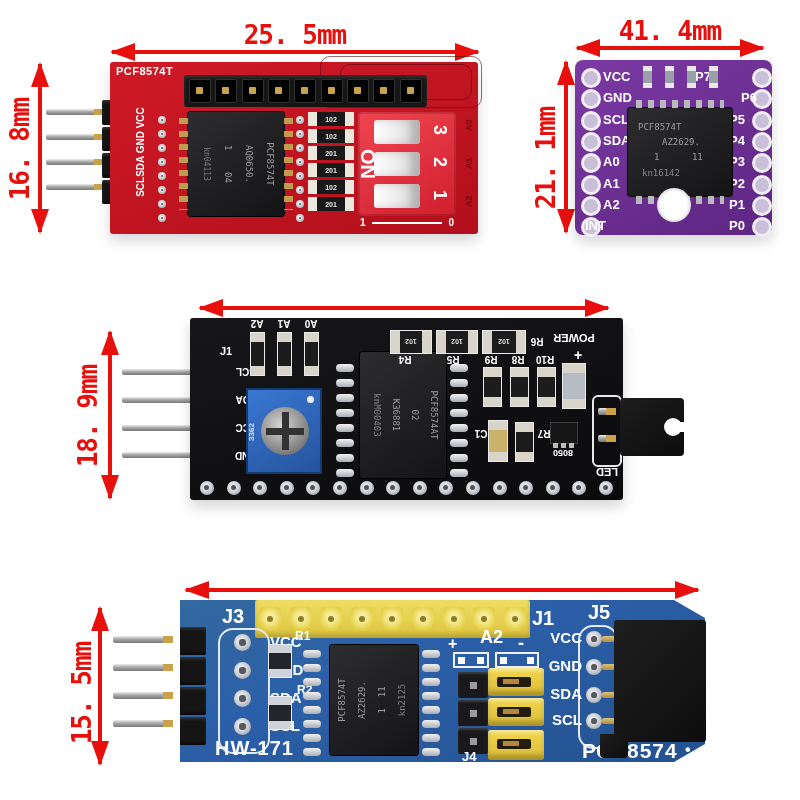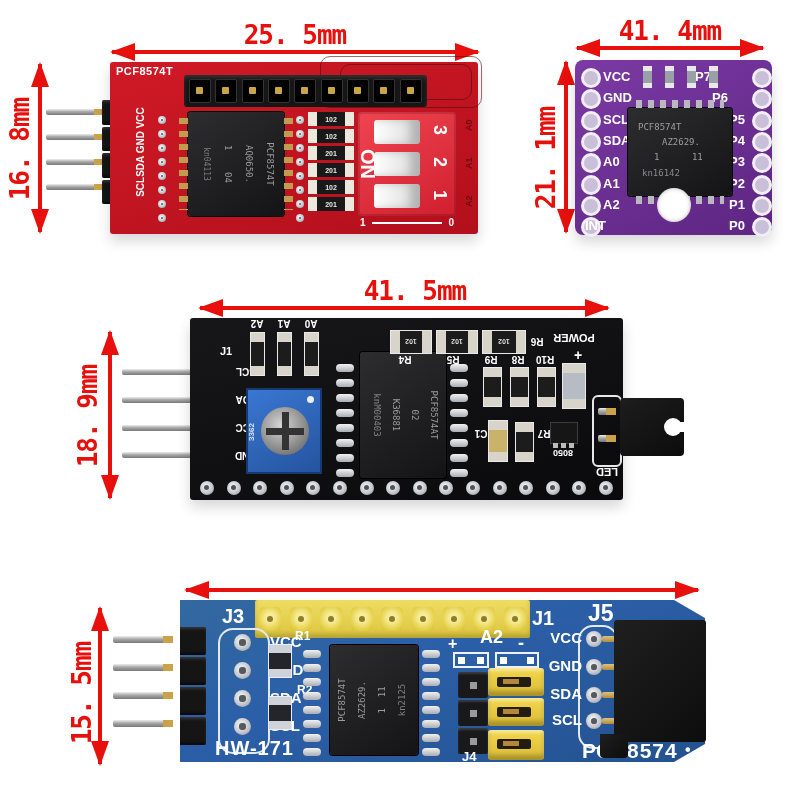--- a/index.html
+++ b/index.html
@@ -116,21 +116,20 @@
   <div class="dlv" style="left:564px;top:62px;height:170px;">
       <span class="arr u"></span>
       <span class="arr d"></span>
     </div>
   <div class="dtx v" style="left:476px;top:143px;width:140px;">21. 1mm</div>
 
   <div class="dlh" style="left:200px;top:306px;width:408px;">
       <span class="arr l"></span>
       <span class="arr r"></span>
     </div>
-  <div class="dtx" style="left:315px;top:276px;width:200px;">41. 5mm</div>
   <div class="dlv" style="left:108px;top:332px;height:166px;">
       <span class="arr u"></span>
       <span class="arr d"></span>
     </div>
   <div class="dtx v" style="left:18px;top:401px;width:140px;">18. 9mm</div>
 
   <div class="dlh" style="left:186px;top:588px;width:512px;">
       <span class="arr l"></span>
       <span class="arr r"></span>
     </div>
@@ -267,21 +266,21 @@
     <div class="hole" style="left:177px;top:157px;"></div>
     <div class="silk lab" style="left:28px;top:10px;">VCC</div>
     <div class="silk lab" style="left:28px;top:31px;">GND</div>
     <div class="silk lab" style="left:28px;top:53px;">SCL</div>
     <div class="silk lab" style="left:28px;top:74px;">SDA</div>
     <div class="silk lab" style="left:28px;top:95px;">A0</div>
     <div class="silk lab" style="left:28px;top:117px;">A1</div>
     <div class="silk lab" style="left:28px;top:138px;">A2</div>
     <div class="silk lab" style="left:10px;top:159px;">INT</div>
     <div class="silk lab" style="left:120px;top:10px;width:50px;text-align:left;">P7</div>
-    <div class="silk lab" style="left:120px;top:31px;width:50px;text-align:center;">P6</div>
+    <div class="silk lab" style="left:132px;top:31px;width:50px;text-align:right;">P6</div>
     <div class="silk lab" style="left:120px;top:53px;width:50px;text-align:right;">P5</div>
     <div class="silk lab" style="left:120px;top:74px;width:50px;text-align:right;">P4</div>
     <div class="silk lab" style="left:120px;top:95px;width:50px;text-align:right;">P3</div>
     <div class="silk lab" style="left:120px;top:117px;width:50px;text-align:right;">P2</div>
     <div class="silk lab" style="left:120px;top:138px;width:50px;text-align:right;">P1</div>
     <div class="silk lab" style="left:120px;top:159px;width:50px;text-align:right;">P0</div>
     <div class="tres" style="left:68px;top:6px;"></div>
     <div class="tres" style="left:90px;top:6px;"></div>
     <div class="tres" style="left:112px;top:6px;"></div>
     <div class="tres" style="left:134px;top:6px;"></div>
@@ -480,21 +479,21 @@
         <i></i>
         <i></i>
         <i></i>
         <i></i>
         <i></i>
         <i></i>
         <i></i>
         <i></i>
       </div>
     <div class="silk" style="left:352px;top:8px;font-size:20px;">J1</div>
-    <div class="silk" style="left:408px;top:2px;font-size:23px;">J5</div>
+    <div class="silk" style="left:408px;top:2px;font-size:20px;">J5</div>
     <div class="wout" style="left:38px;top:28px;width:48px;height:122px;"></div>
     <div class="pad" style="left:54px;top:34px;width:17px;height:17px;"></div>
     <div class="pad" style="left:54px;top:62px;width:17px;height:17px;"></div>
     <div class="pad" style="left:54px;top:90px;width:17px;height:17px;"></div>
     <div class="pad" style="left:54px;top:118px;width:17px;height:17px;"></div>
     <div class="silk lab" style="left:90px;top:34px;">VCC</div>
     <div class="silk lab" style="left:90px;top:62px;">GND</div>
     <div class="silk lab" style="left:90px;top:90px;">SDA</div>
     <div class="silk lab" style="left:90px;top:118px;">SCL</div>
     <div class="silk" style="left:115px;top:30px;font-size:12px;">R1</div>

